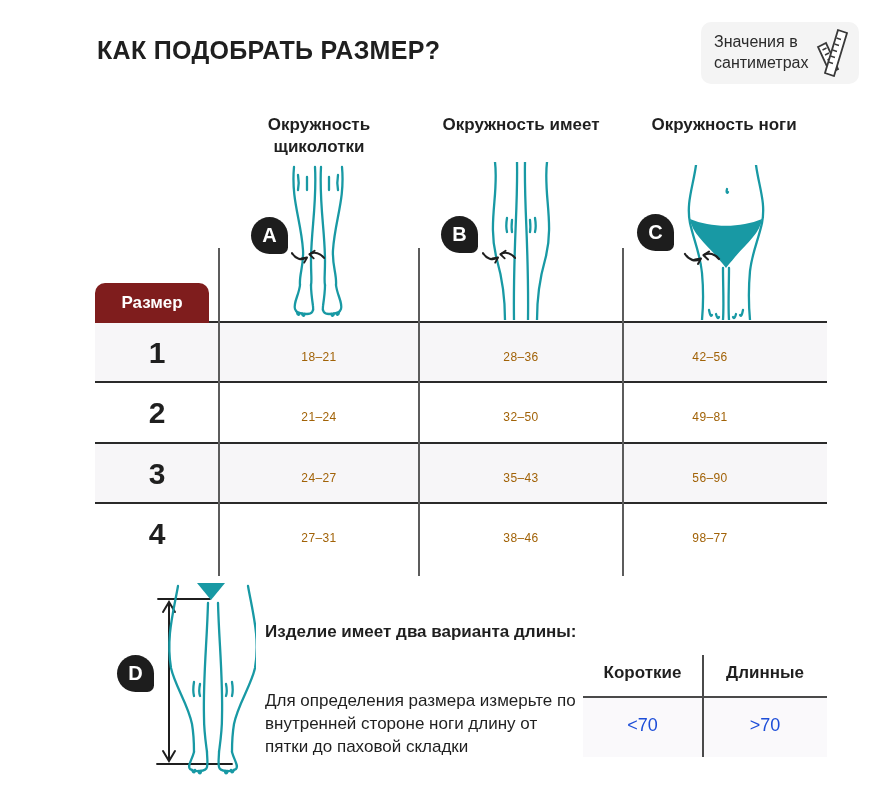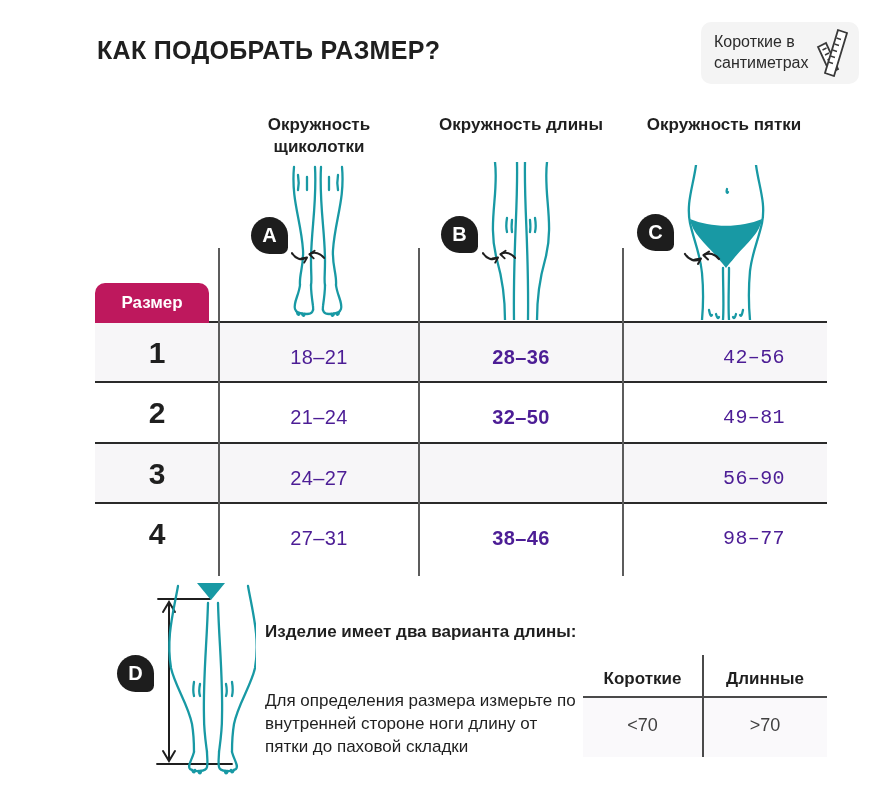--- a/index.html
+++ b/index.html
@@ -34,72 +34,72 @@
   .bub-d { left:117px; top:655px; }
 
   .row-shade { left:95px; width:732px; height:60px; background:#f7f6f8; }
   .shade-1 { top:322px; } .shade-3 { top:443px; }
   .hline { left:95px; width:732px; height:2px; background:#2a2a2a; }
   .hl-0 { top:321px; } .hl-1 { top:381px; } .hl-2 { top:442px; } .hl-3 { top:502px; }
   .vline { width:2px; background:#5c5c5c; top:248px; height:328px; }
   .vl-0 { left:218px; } .vl-1 { left:418px; } .vl-2 { left:622px; }
 
   .size-tab {
-    left:95px; top:283px; width:114px; height:40px; background:#be185d;
+    left:95px; top:283px; width:114px; height:40px; background:#7f1d1d;
     border-radius:10px 10px 0 0; color:#fff; font-weight:bold; font-size:17px;
     display:flex; align-items:center; justify-content:center; z-index:3;
   }
   .size-num {
     left:95px; width:124px; height:60px; font-size:30px; font-weight:bold;
     display:flex; align-items:center; justify-content:center;
   }
   .cell {
-    height:68px; font-size:20px; color:#4c1d95; letter-spacing:.4px;
+    height:68px; font-size:12px; color:#a16207; letter-spacing:.4px;
     display:flex; align-items:center; justify-content:center;
   }
-  .cell-a { left:219px; width:200px; } .cell-b { left:419px; width:204px;font-weight:bold; } .cell-c { left:652px; width:204px;font-family:Liberation Mono, monospace; }
+  .cell-a { left:219px; width:200px; } .cell-b { left:419px; width:204px; } .cell-c { left:608px; width:204px; }
   .r0 { top:323px; } .r1 { top:383px; } .r2 { top:444px; } .r3 { top:504px; }
 
   .d-heading { left:265px; top:622px; font-size:17px; font-weight:bold; white-space:nowrap; }
   .d-body { left:265px; top:690px; width:316px; font-size:17px; line-height:1.34; }
 
-  .mini-h { top:663px; font-weight:bold; font-size:17px; text-align:center;margin-top:6px; }
+  .mini-h { top:663px; font-weight:bold; font-size:17px; text-align:center; }
   .mini-h-short { left:583px; width:119px; } .mini-h-long { left:703px; width:124px; }
   .mini-vals-bg { left:583px; top:698px; width:244px; height:59px; background:#faf9fb; }
   .mini-vline { left:702px; top:655px; width:2px; height:102px; background:#4a4a4a; }
   .mini-hline { left:583px; top:696px; width:244px; height:2px; background:#4a4a4a; }
-  .mini-val { top:715px; font-size:18px; color:#404040; text-align:center; }
+  .mini-val { top:715px; font-size:18px; color:#1d4ed8; text-align:center; }
 
   svg { display:block; }
   .teal-draw path, .teal-draw line { stroke:#1899A4; stroke-width:2.3; fill:none; stroke-linecap:round; stroke-linejoin:round; }
   .teal-draw .fill { fill:#1899A4; stroke:none; }
   .ink-draw path { stroke:#1f1f1f; fill:none; stroke-linecap:round; stroke-linejoin:round; }
 </style>
 </head>
 <body>
 
 <div class="canvas">
 
   <div class="abs title">КАК ПОДОБРАТЬ РАЗМЕР?</div>
 
   <div class="abs badge">
-    <span class="badge-text">Короткие в сантиметрах</span>
+    <span class="badge-text">Значения в сантиметрах</span>
     <span>
       <svg width="38" height="48" viewBox="0 0 38 48">
         <polygon points="4,18 12,14 24,40 16,44" fill="#ffffff" stroke="#3a3a3a" stroke-width="1.8"></polygon>
         <path d="M8.5 21 L12.5 19 M11 26 L15 24 M13.5 31 L17.5 29 M16 36 L20 34" stroke="#3a3a3a" stroke-width="1.4" fill="none"></path>
         <polygon points="24,1 33,4 20,47 11,44" fill="#ffffff" stroke="#3a3a3a" stroke-width="1.8"></polygon>
         <path d="M14.5 33 L19 34.5 M16.5 27 L21 28.5 M18.5 21 L23 22.5 M20.5 15 L25 16.5 M22.5 9 L27 10.5" stroke="#3a3a3a" stroke-width="1.4" fill="none"></path>
       </svg>
     </span>
   </div>
 
   <div class="abs col-h colh-a">Окружность щиколотки</div>
-  <div class="abs col-h colh-b">Окружность длины</div>
-  <div class="abs col-h colh-c">Окружность пятки</div>
+  <div class="abs col-h colh-b">Окружность имеет</div>
+  <div class="abs col-h colh-c">Окружность ноги</div>
 
   <div class="abs row-shade shade-1"></div>
   <div class="abs row-shade shade-3"></div>
   <div class="abs hline hl-0"></div>
   <div class="abs hline hl-1"></div>
   <div class="abs hline hl-2"></div>
   <div class="abs hline hl-3"></div>
   <div class="abs vline vl-0"></div>
   <div class="abs vline vl-1"></div>
   <div class="abs vline vl-2"></div>
@@ -193,20 +193,21 @@
 
   <div class="abs cell cell-a r0">18–21</div>
   <div class="abs cell cell-b r0">28–36</div>
   <div class="abs cell cell-c r0">42–56</div>
 
   <div class="abs cell cell-a r1">21–24</div>
   <div class="abs cell cell-b r1">32–50</div>
   <div class="abs cell cell-c r1">49–81</div>
 
   <div class="abs cell cell-a r2">24–27</div>
+  <div class="abs cell cell-b r2">35–43</div>
   <div class="abs cell cell-c r2">56–90</div>
 
   <div class="abs cell cell-a r3">27–31</div>
   <div class="abs cell cell-b r3">38–46</div>
   <div class="abs cell cell-c r3">98–77</div>
 
   <span class="abs" style="left:150px; top:582px;">
     <svg width="106" height="193" viewBox="0 0 106 193">
       <g stroke="#1f1f1f" stroke-width="1.8" fill="none" stroke-linecap="round">
         <path d="M8 17 L60 17"></path>

